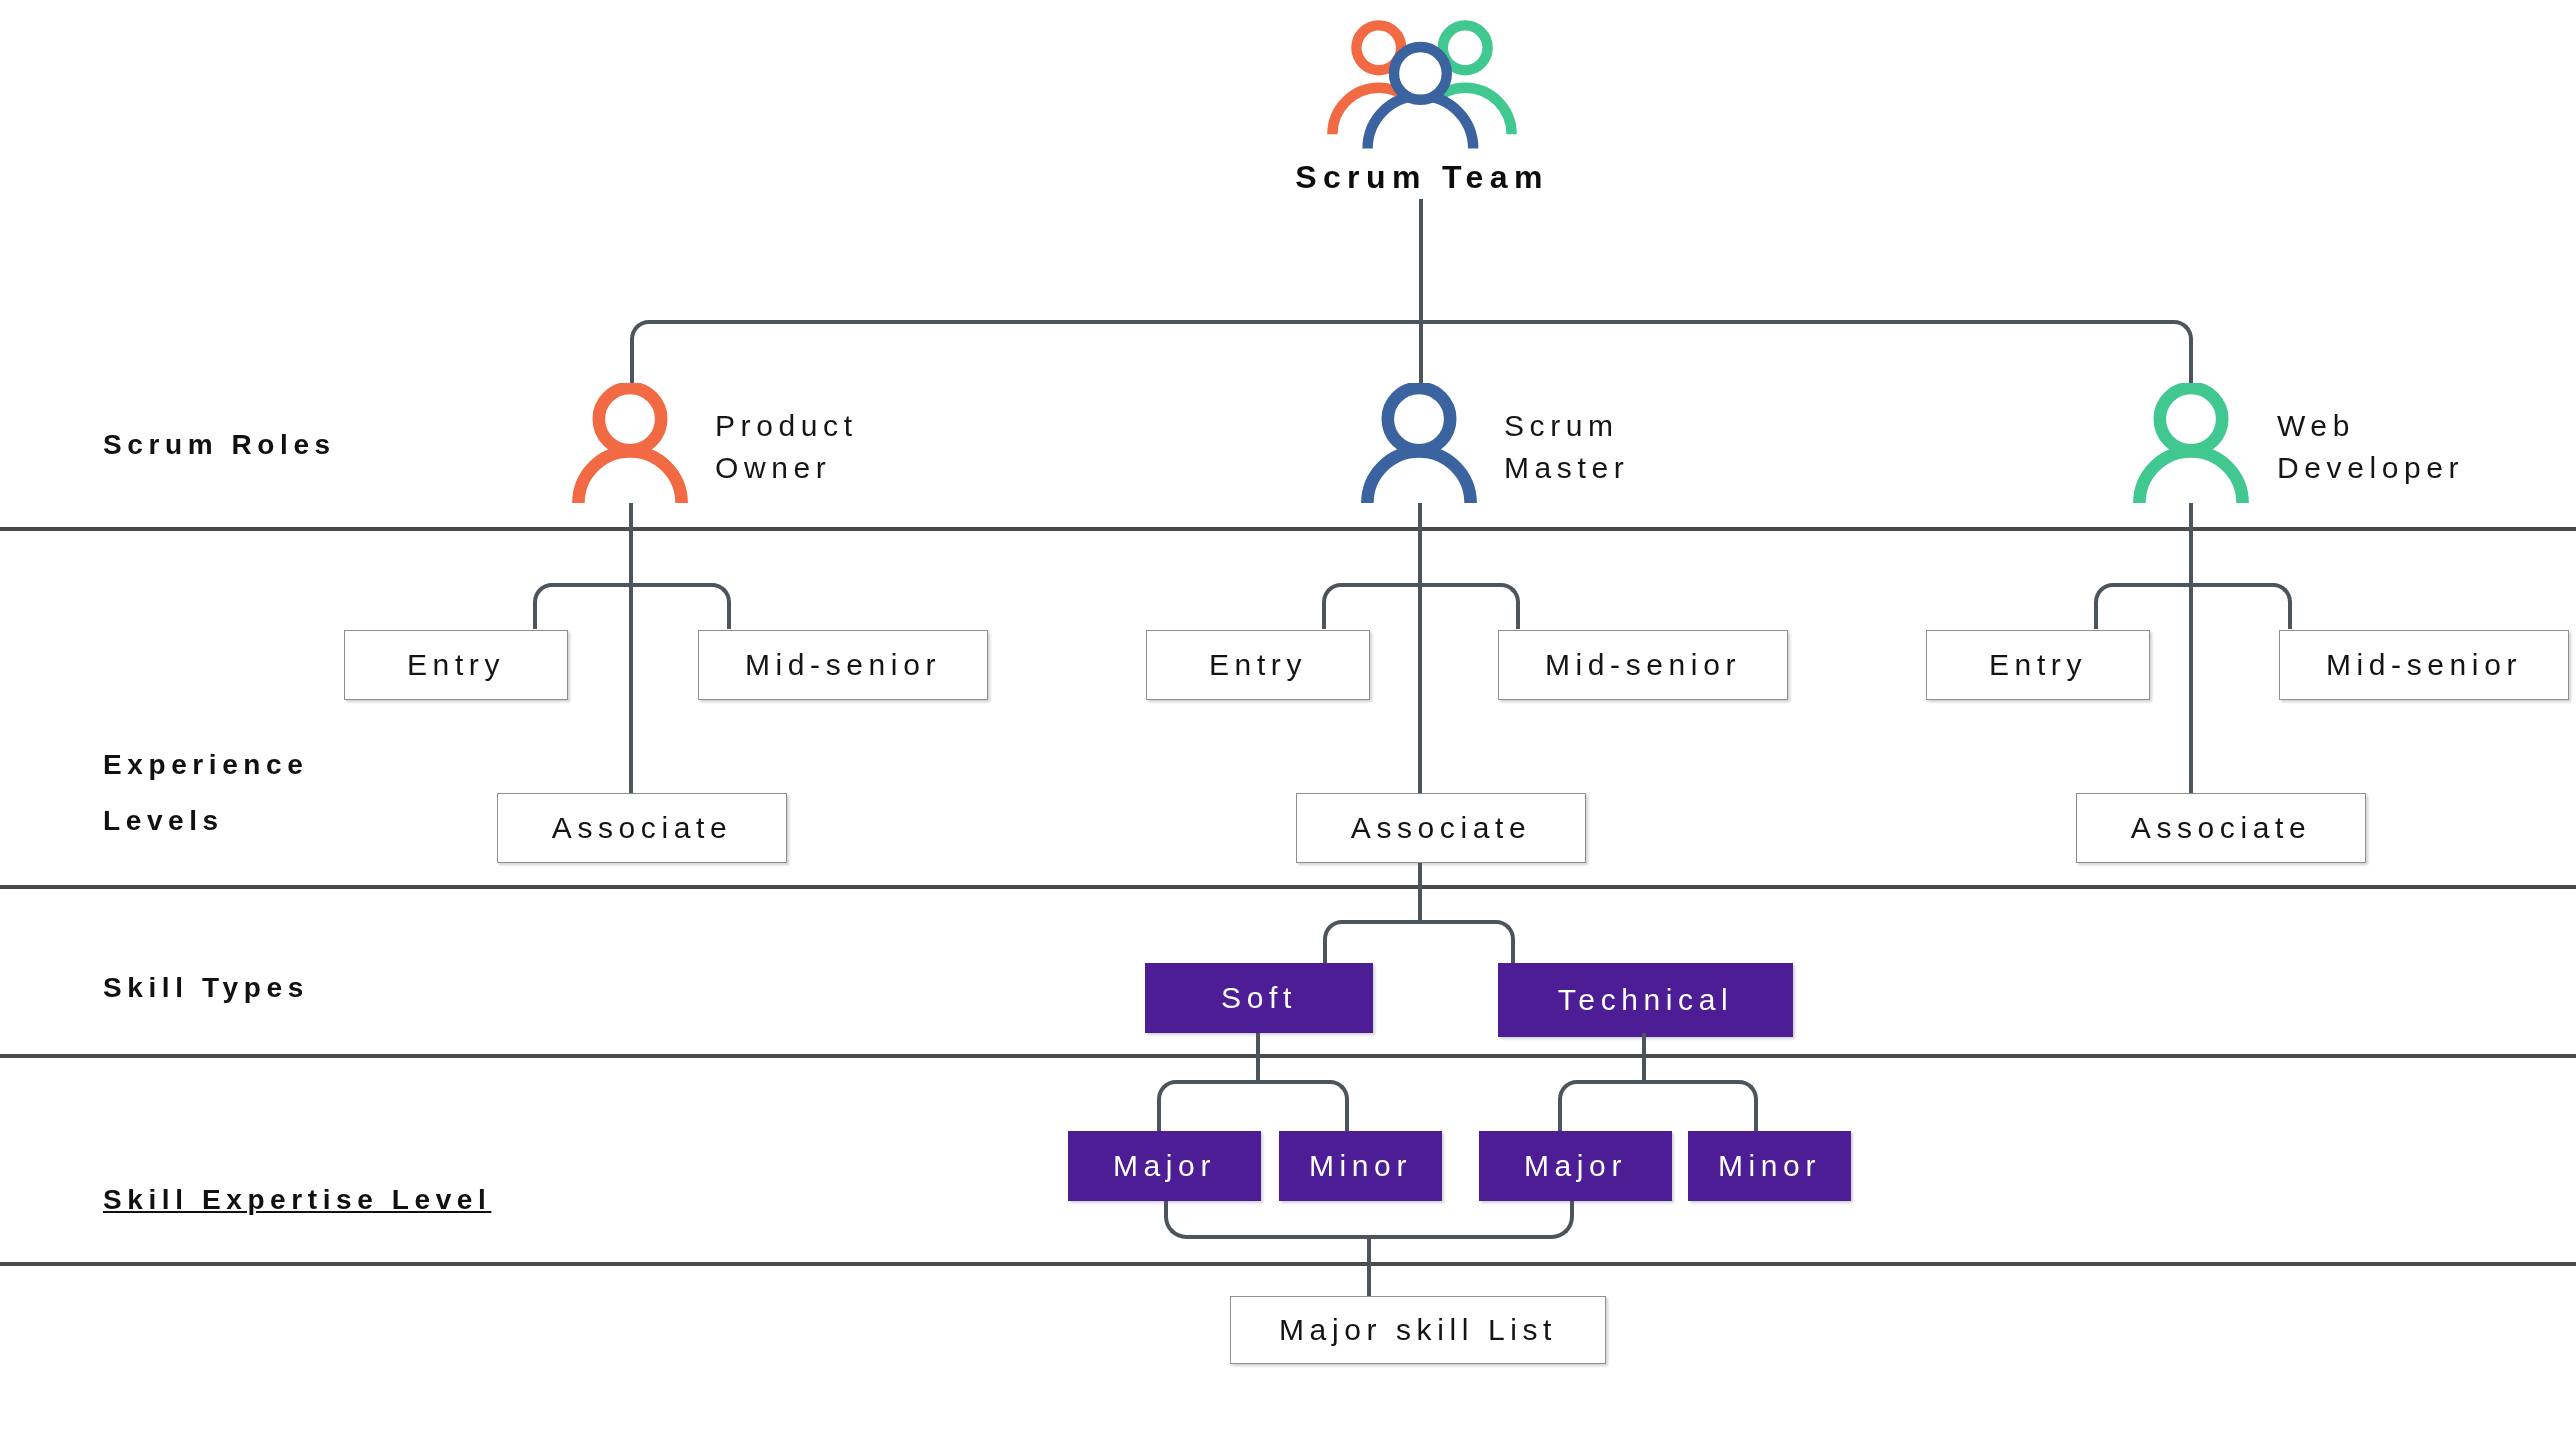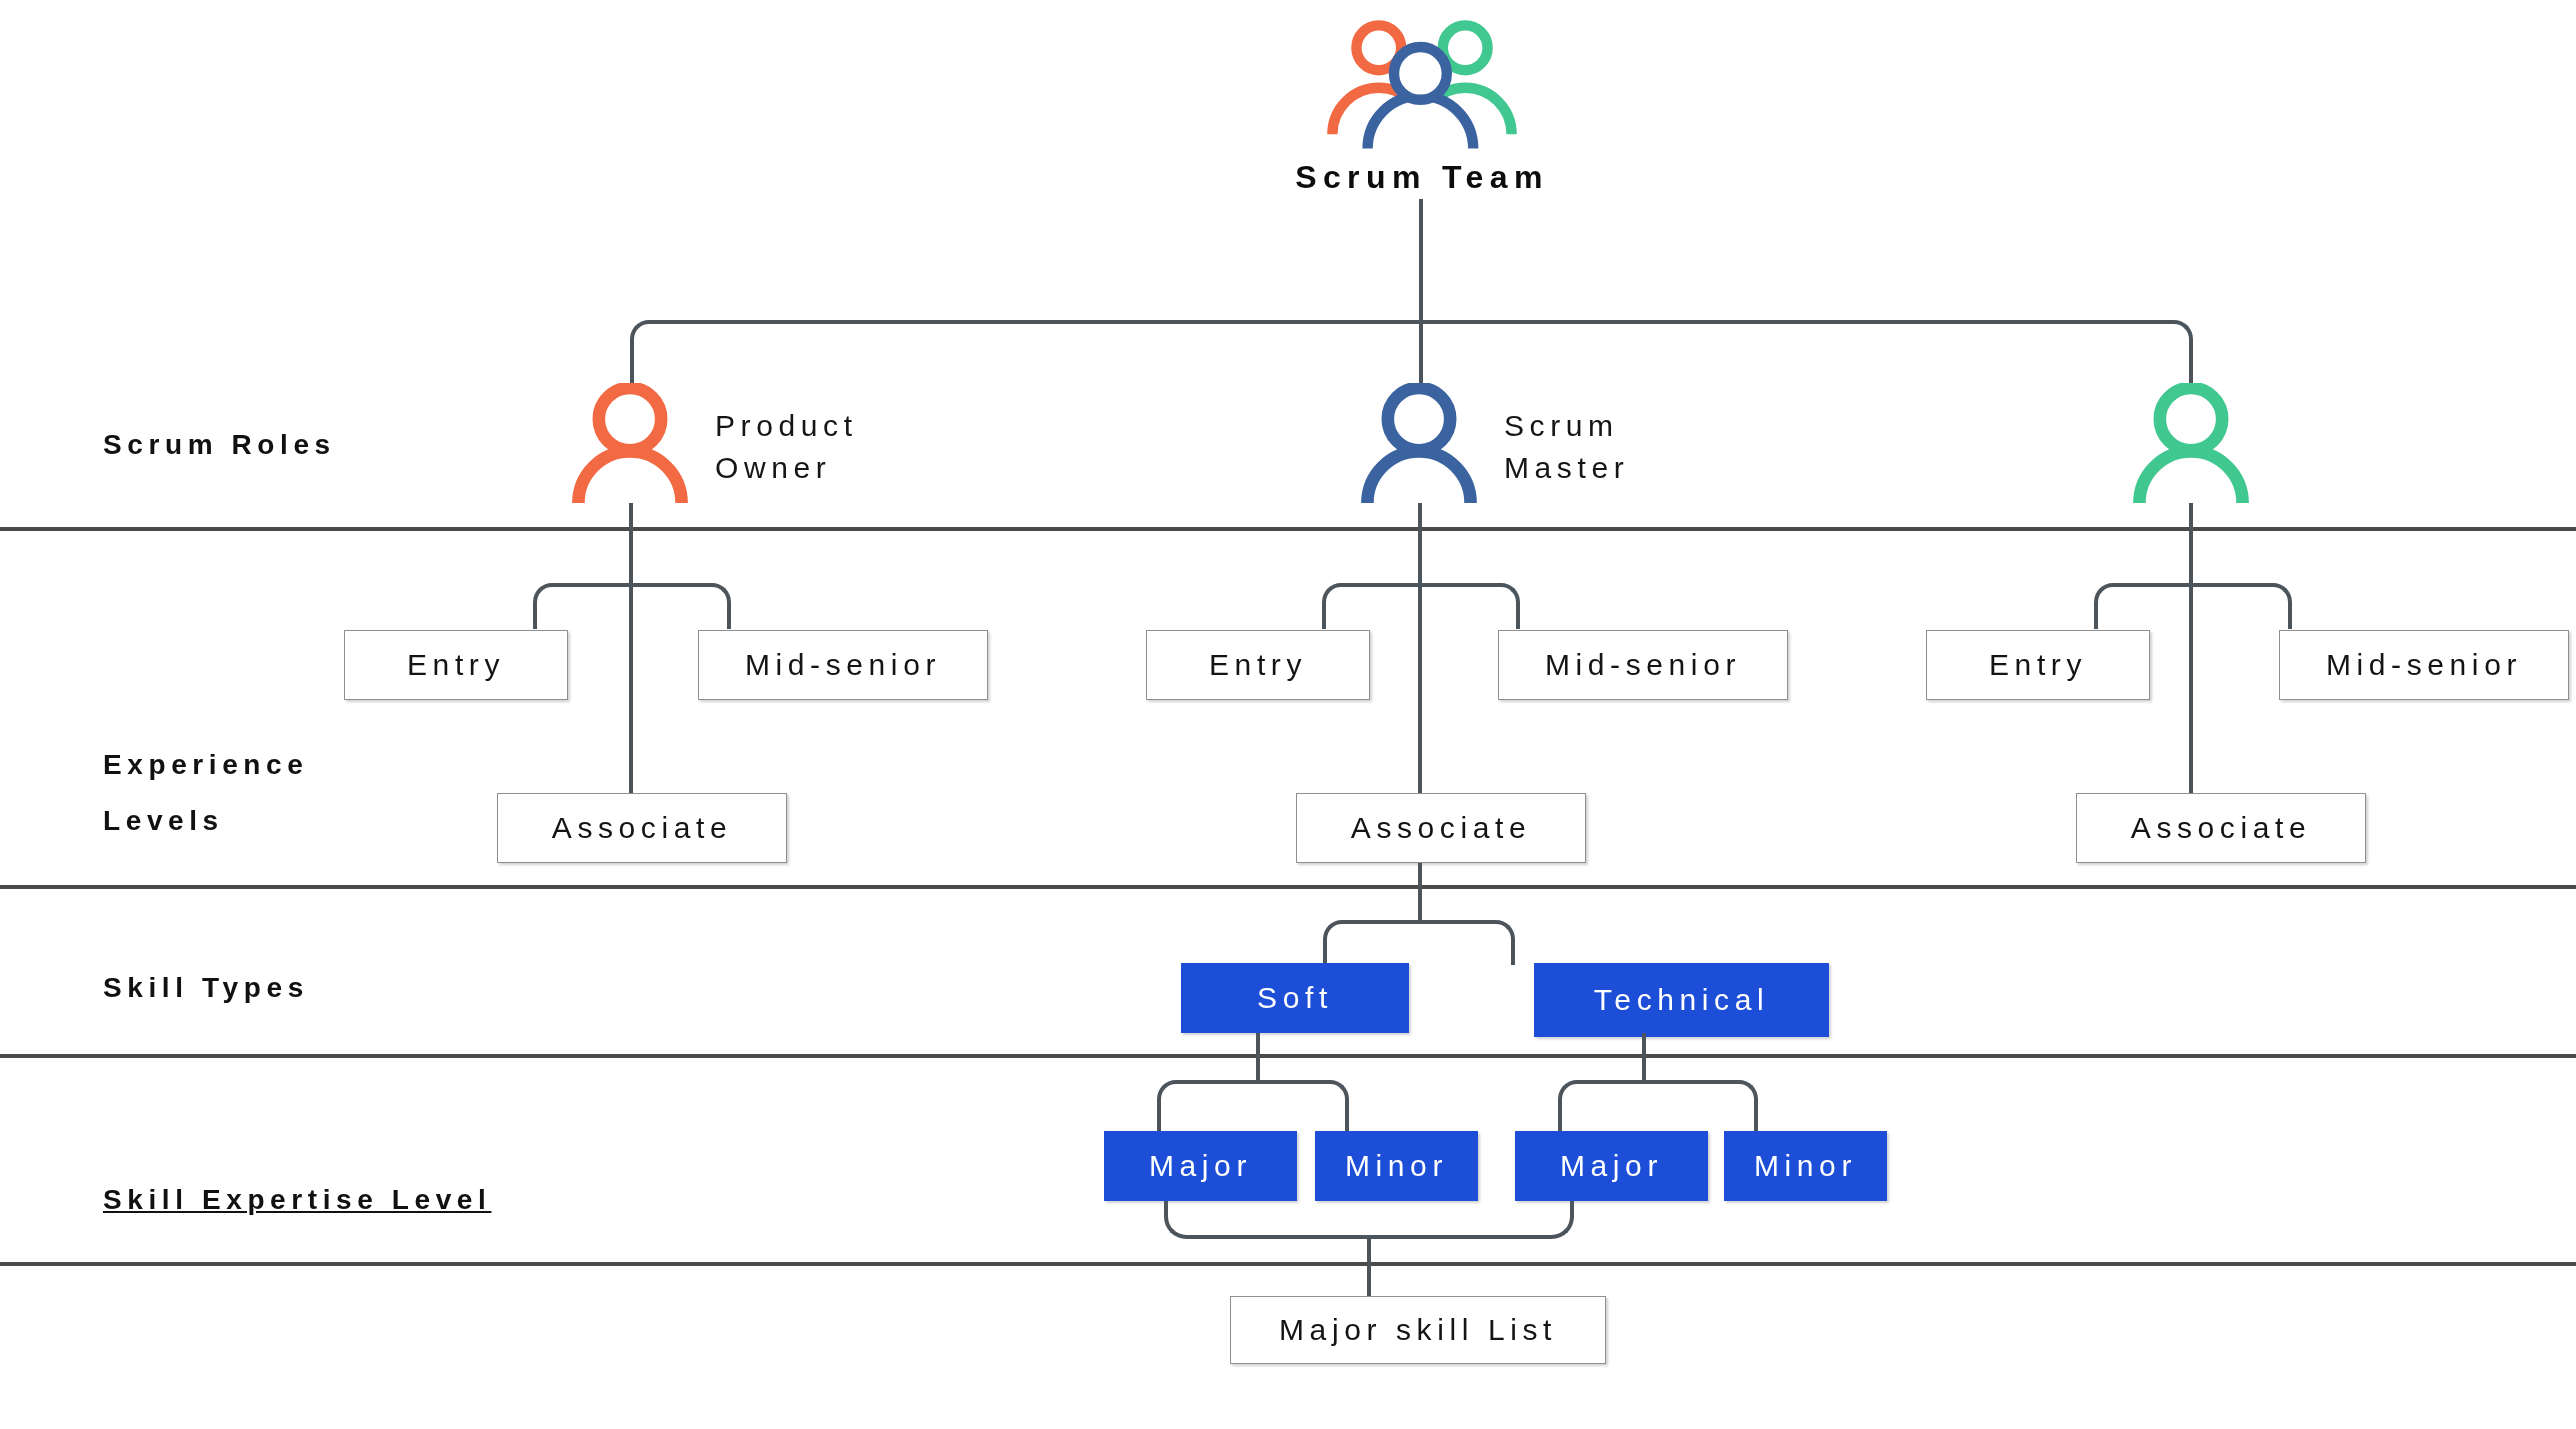--- a/index.html
+++ b/index.html
@@ -23,21 +23,21 @@
     border-top:none;border-radius:0 0 22.4px 22.4px;
   }
   .node{
     position:absolute;box-sizing:border-box;
     background:#ffffff;border:1.6px solid #8f8f8f;
     display:flex;align-items:center;justify-content:center;
     font-size:30px;letter-spacing:5.6px;color:#141414;
     box-shadow:2.4px 2.4px 2.4px rgba(0,0,0,0.18);
     white-space:nowrap;
   }
-  .node.filled{background:#1d4ed8;border:none;color:#ffffff;margin-left:36px;}
+  .node.filled{background:#4c1d95;border:none;color:#ffffff;}
   .row-label{
     position:absolute;left:103px;
     font-size:28px;font-weight:bold;letter-spacing:5.6px;color:#111111;
     white-space:nowrap;line-height:56px;
   }
   .role-label{
     position:absolute;font-size:30px;letter-spacing:5.6px;color:#161616;
     line-height:42px;white-space:nowrap;
   }
   .title-label{
@@ -108,20 +108,24 @@
     <div>Master</div>
   </div>
 
   <div class="icon-wrap" style="left:2131px;top:383px;">
     <svg width="120" height="125" viewBox="0 0 100 104">
       <path d="M7 100 A43 43 0 0 1 93 100 Z" fill="#ffffff" stroke="none"></path>
       <path d="M7 100 A43 43 0 0 1 93 100" fill="none" stroke-width="10.5" stroke="#41c790"></path>
       <circle cx="50" cy="30" r="26" fill="#ffffff" stroke-width="10.5" stroke="#41c790"></circle>
     </svg>
   </div>
+  <div class="role-label" style="left:2277px;top:405px;">
+    <div>Web</div>
+    <div>Developer</div>
+  </div>
 
   <div class="vline" style="left:629px;top:503px;height:290px;"></div>
   <div class="branch-down" style="left:533px;top:583px;width:198px;height:46px;"></div>
   <div class="node" style="left:344px;top:630px;width:224px;height:70px;">Entry</div>
   <div class="node" style="left:698px;top:630px;width:290px;height:70px;">Mid-senior</div>
   <div class="node" style="left:497px;top:793px;width:290px;height:70px;">Associate</div>
 
   <div class="vline" style="left:1418px;top:503px;height:290px;"></div>
   <div class="branch-down" style="left:1322px;top:583px;width:198px;height:46px;"></div>
   <div class="node" style="left:1146px;top:630px;width:224px;height:70px;">Entry</div>

